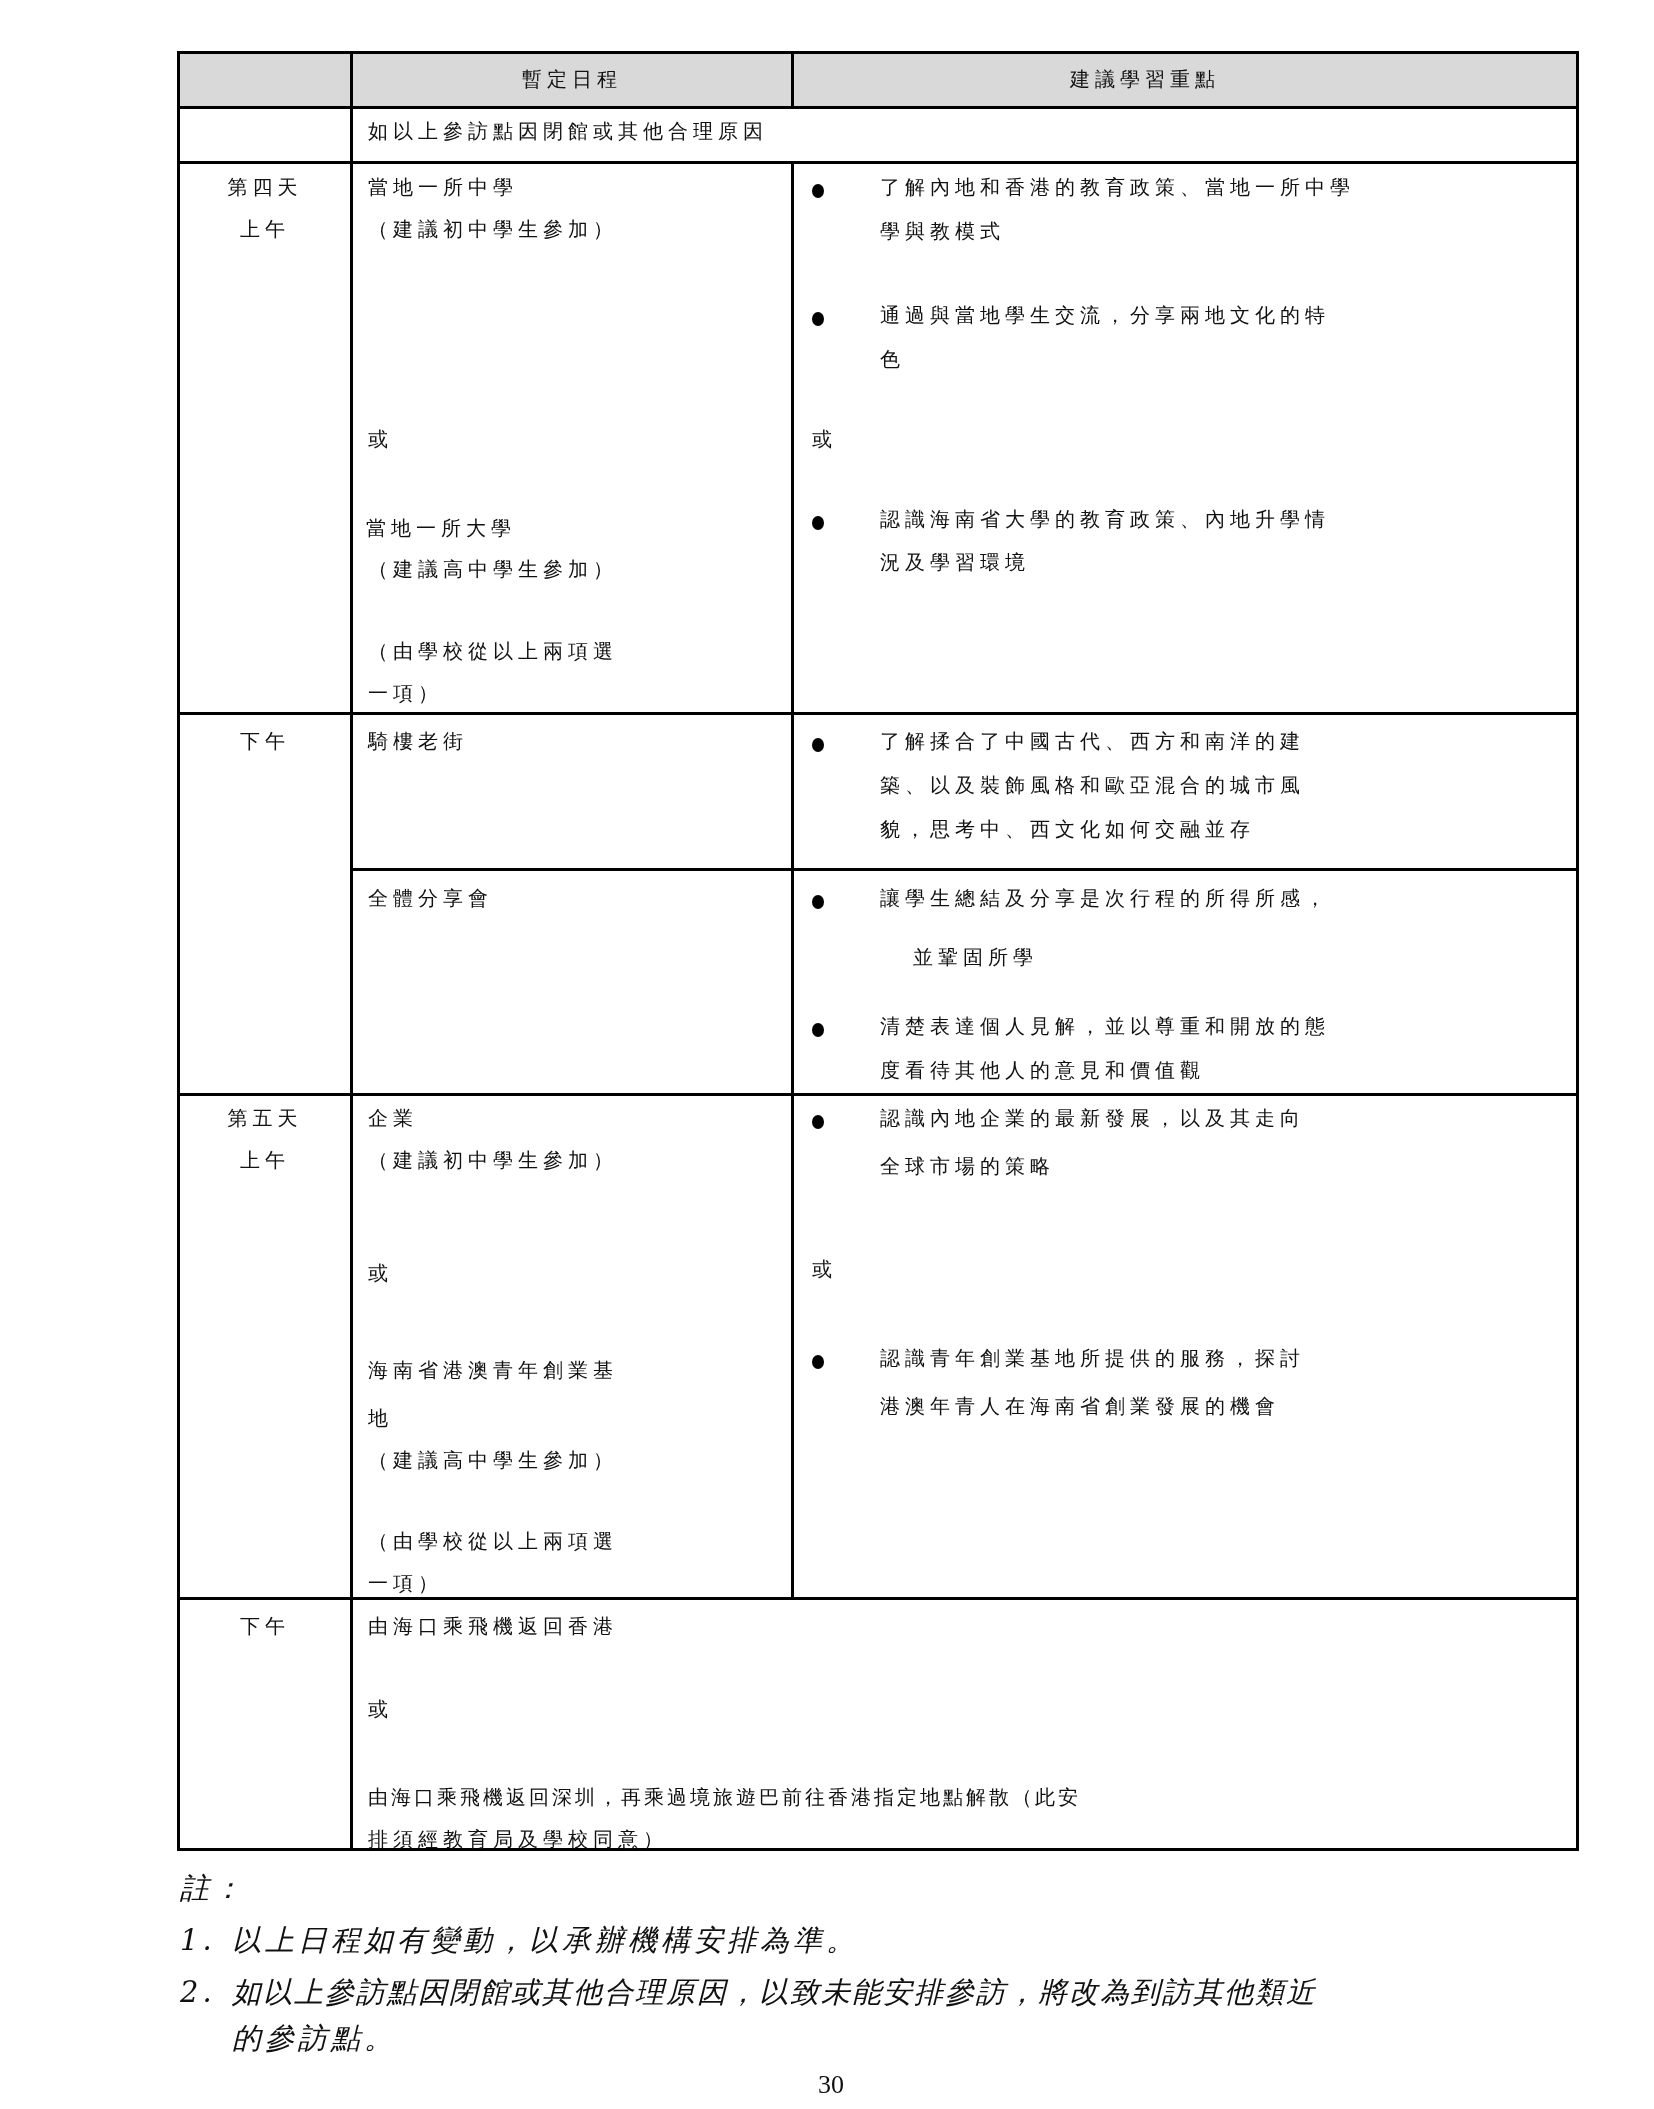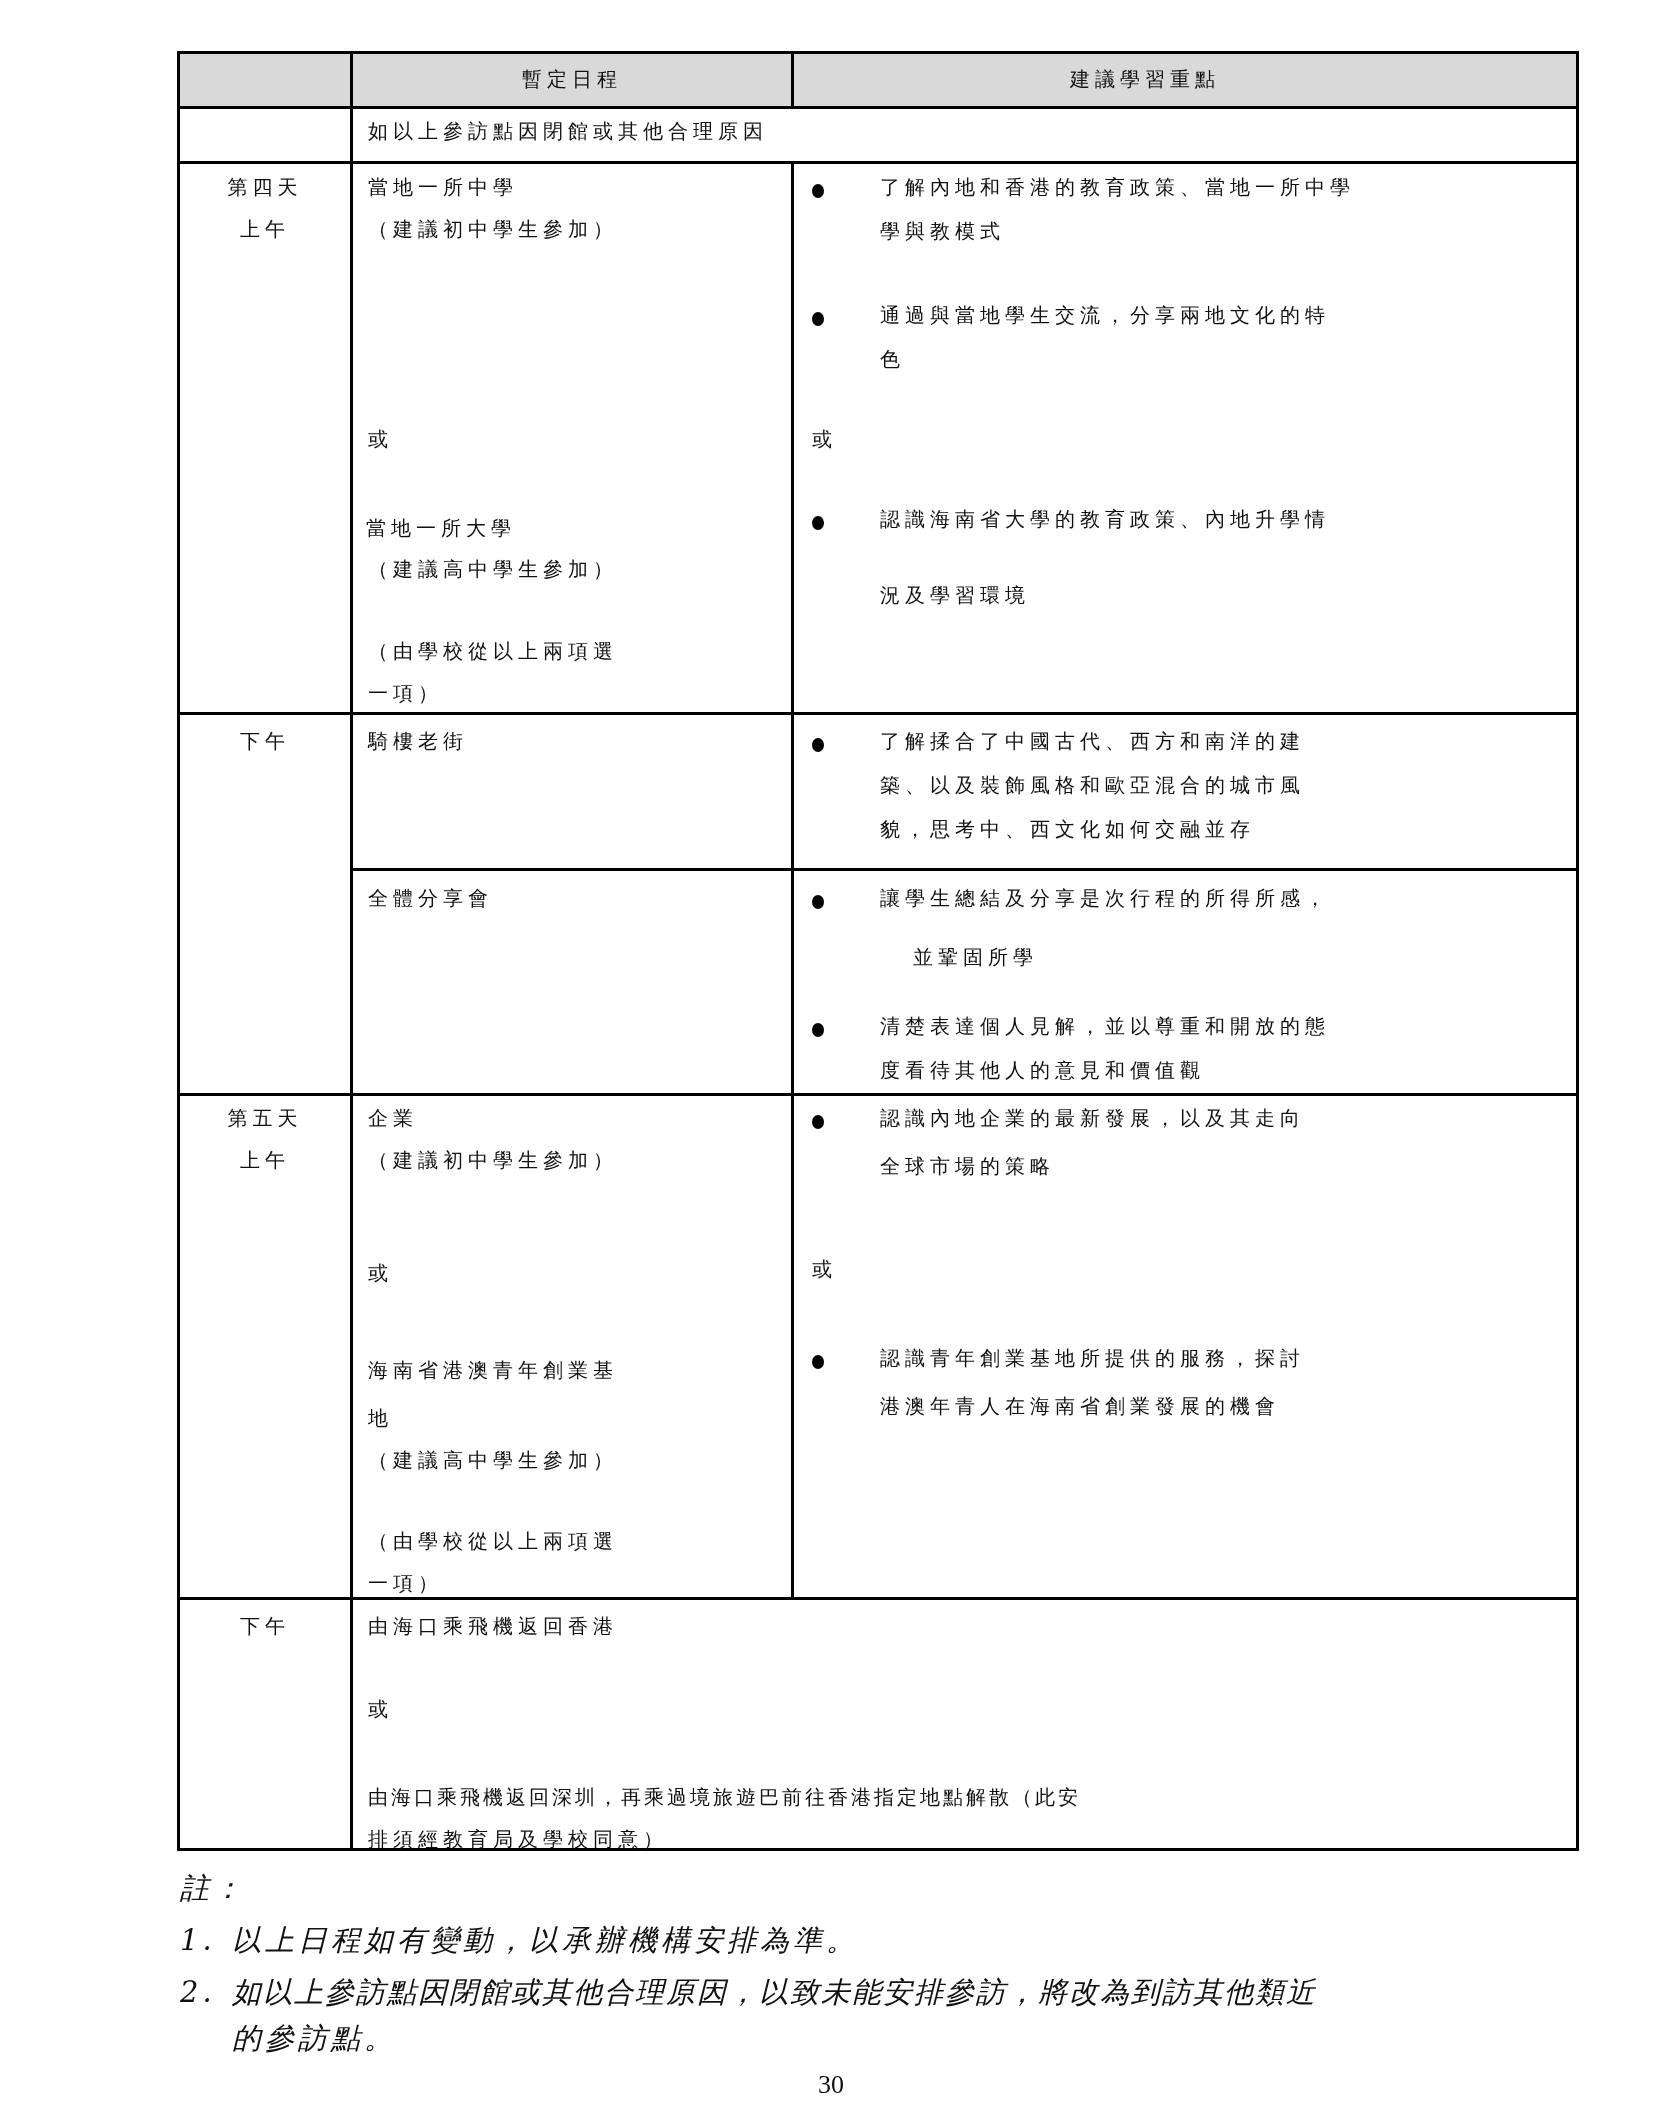--- a/index.html
+++ b/index.html
@@ -52,21 +52,21 @@
 
 <div class="bullet" style="left:812px;top:184px;"></div>
 <div class="txt" style="left:880px;top:166px;">了解內地和香港的教育政策、當地一所中學</div>
 <div class="txt" style="left:880px;top:210px;">學與教模式</div>
 <div class="bullet" style="left:812px;top:312px;"></div>
 <div class="txt" style="left:880px;top:294px;">通過與當地學生交流，分享兩地文化的特</div>
 <div class="txt" style="left:880px;top:338px;">色</div>
 <div class="txt" style="left:812px;top:418px;">或</div>
 <div class="bullet" style="left:812px;top:516px;"></div>
 <div class="txt" style="left:880px;top:498px;">認識海南省大學的教育政策、內地升學情</div>
-<div class="txt" style="left:880px;top:574px;">況及學習環境</div>
+<div class="txt" style="left:880px;top:542px;font-family:Liberation Mono, monospace;">況及學習環境</div>
 
 <div class="txt center" style="left:180px;width:170px;top:720px;">下午</div>
 <div class="txt" style="left:368px;top:720px;">騎樓老街</div>
 <div class="bullet" style="left:812px;top:738px;"></div>
 <div class="txt" style="left:880px;top:720px;">了解揉合了中國古代、西方和南洋的建</div>
 <div class="txt" style="left:880px;top:764px;">築、以及裝飾風格和歐亞混合的城市風</div>
 <div class="txt" style="left:880px;top:808px;">貌，思考中、西文化如何交融並存</div>
 
 <div class="txt" style="left:368px;top:877px;">全體分享會</div>
 <div class="bullet" style="left:812px;top:895px;"></div>

